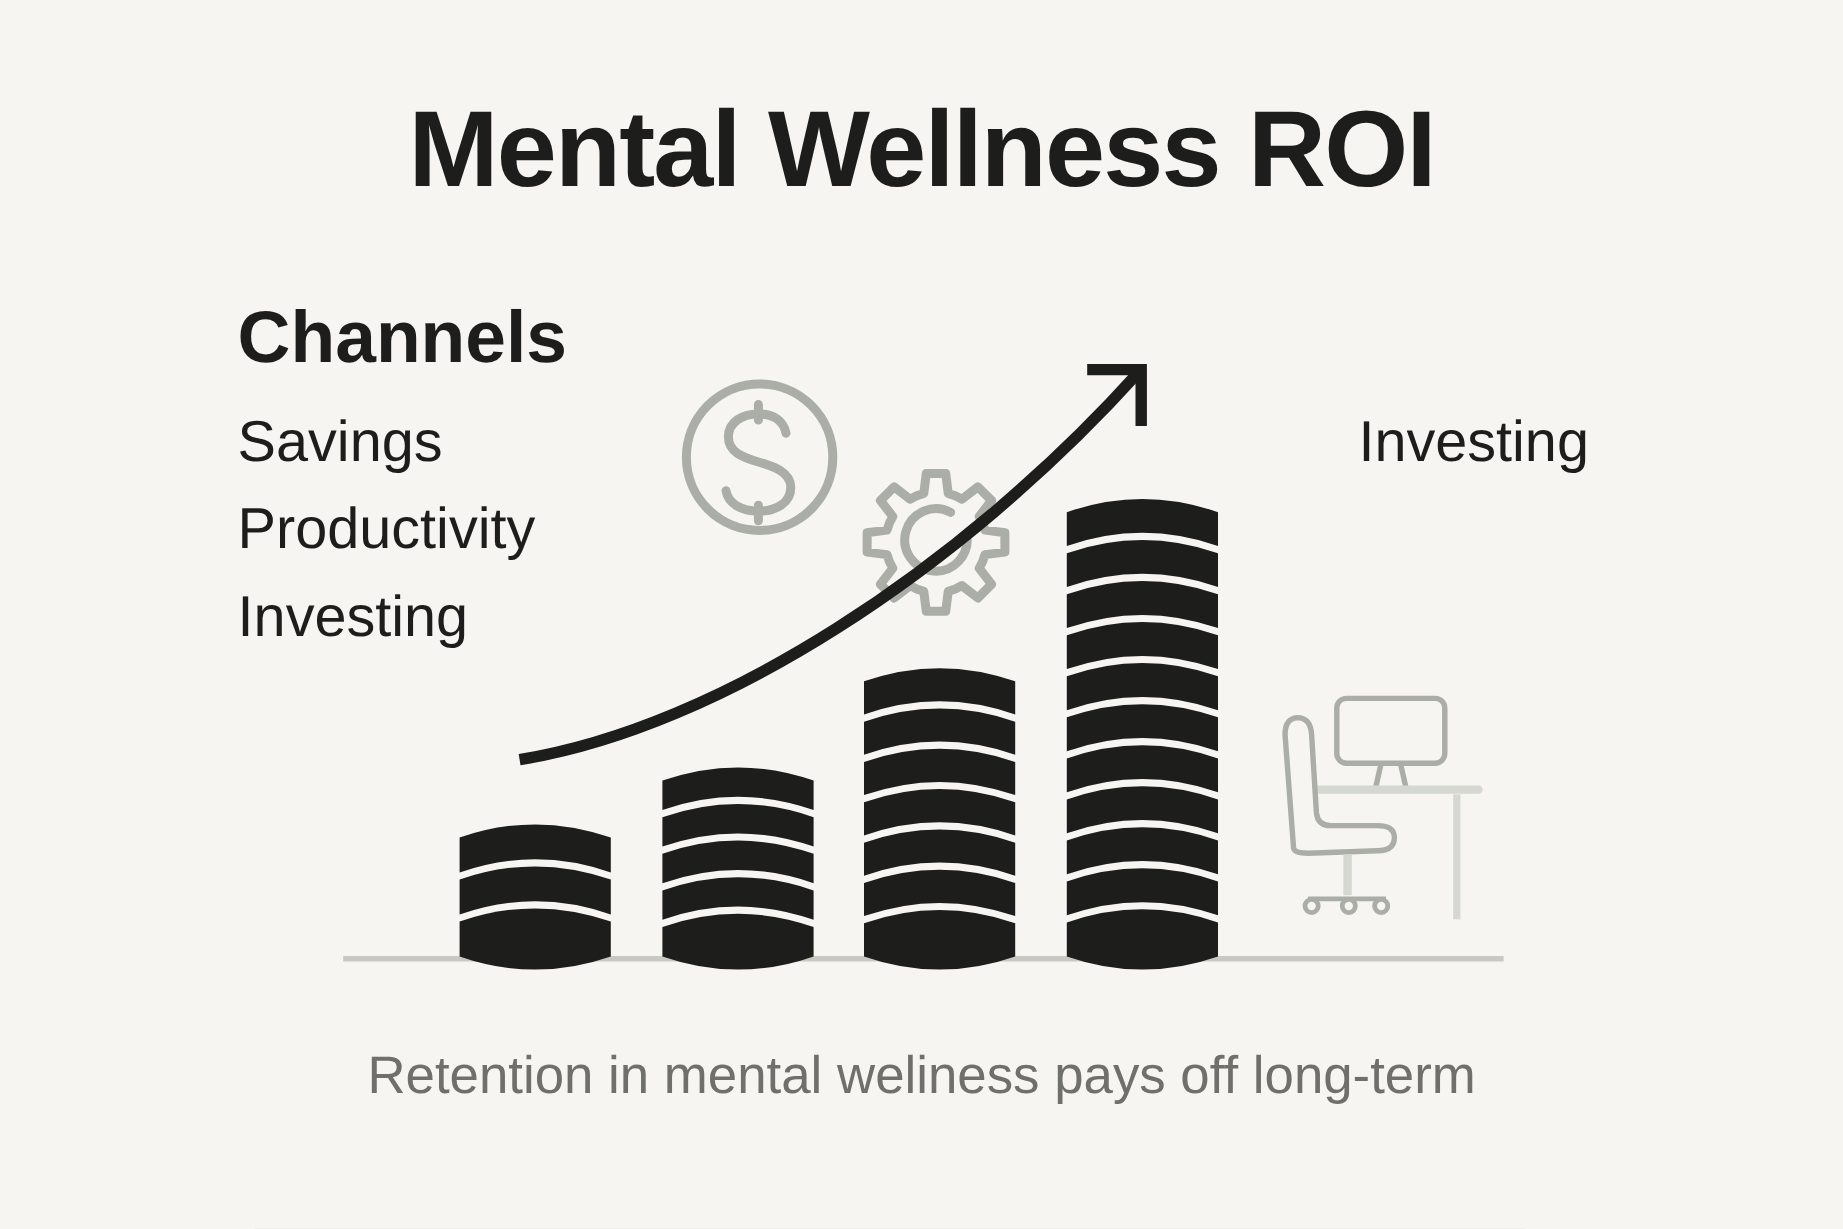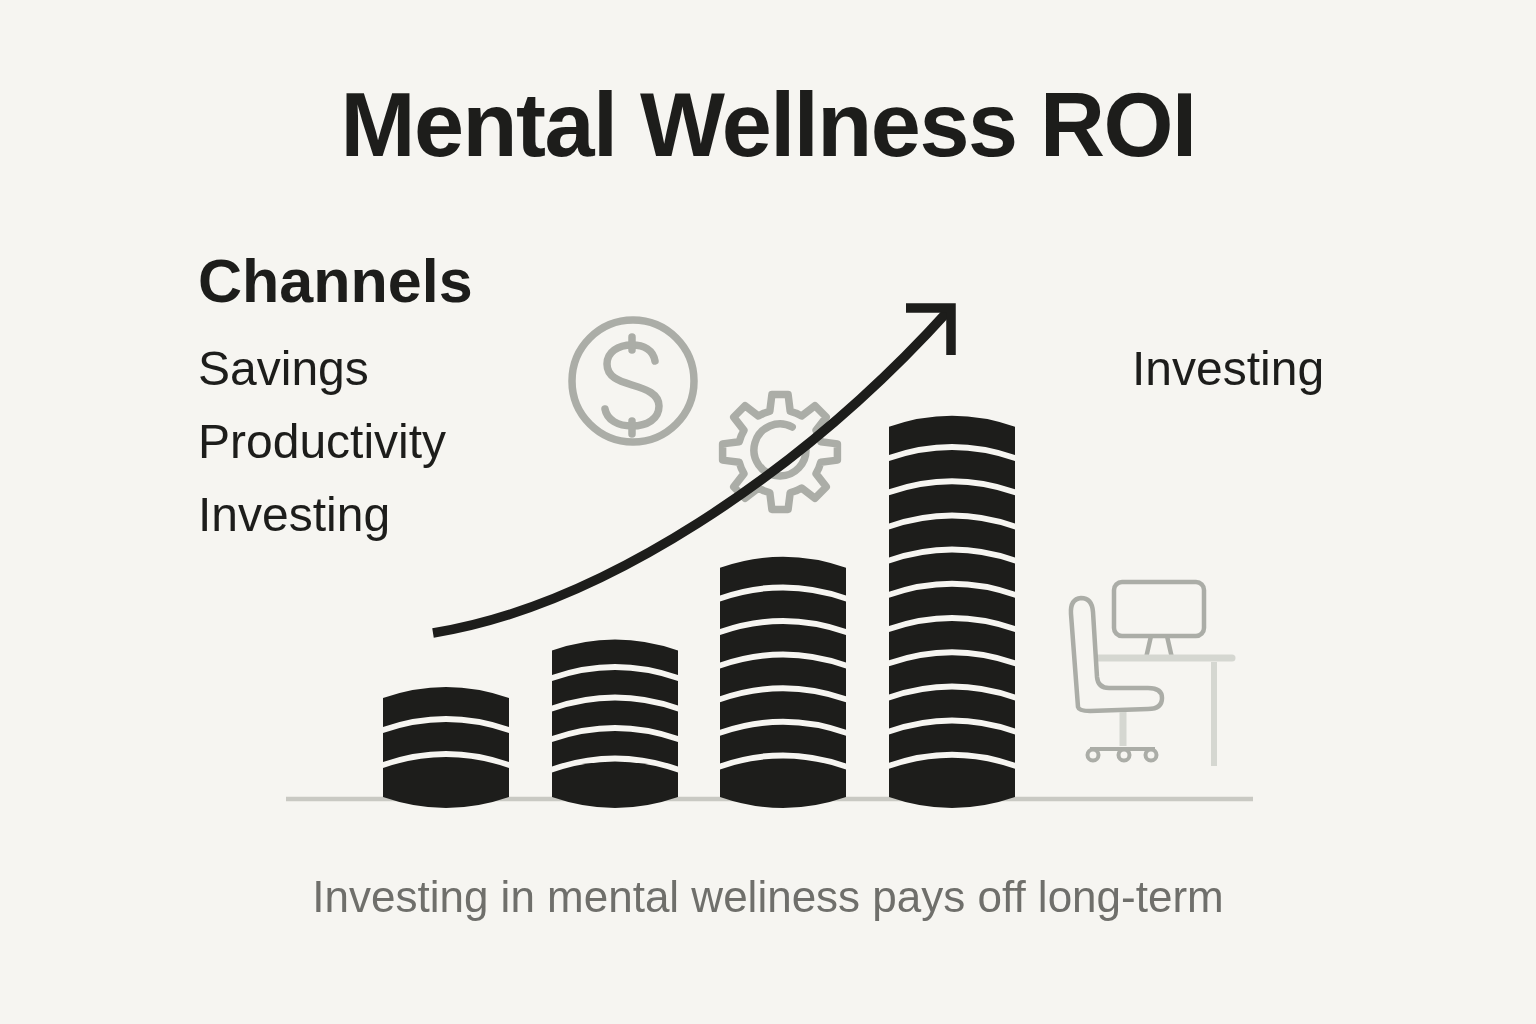--- a/index.html
+++ b/index.html
@@ -117,14 +117,14 @@
           <path d="M 889.0 426.8 Q 952 404.8 1015.0 426.8 L 1015.0 455.0 Q 952 433.0 889.0 455.0 Z" class="fill-ink"></path>
         </g>
       </g>
 
     <g>
       <path class="stroke-ink" stroke-width="9.5" d="M433 633 C600 606 800 475 949 310"></path>
       <path class="stroke-ink" stroke-width="9.5" stroke-linejoin="miter" d="M906 308 L951 308 L951 355"></path>
     </g>
   </svg>
 
-  <div class="caption">Investing in mental weliness pays off long-term</div>
+  <div class="caption">Retention in mental weliness pays off long-term</div>
 </div>
 
 </body></html>

